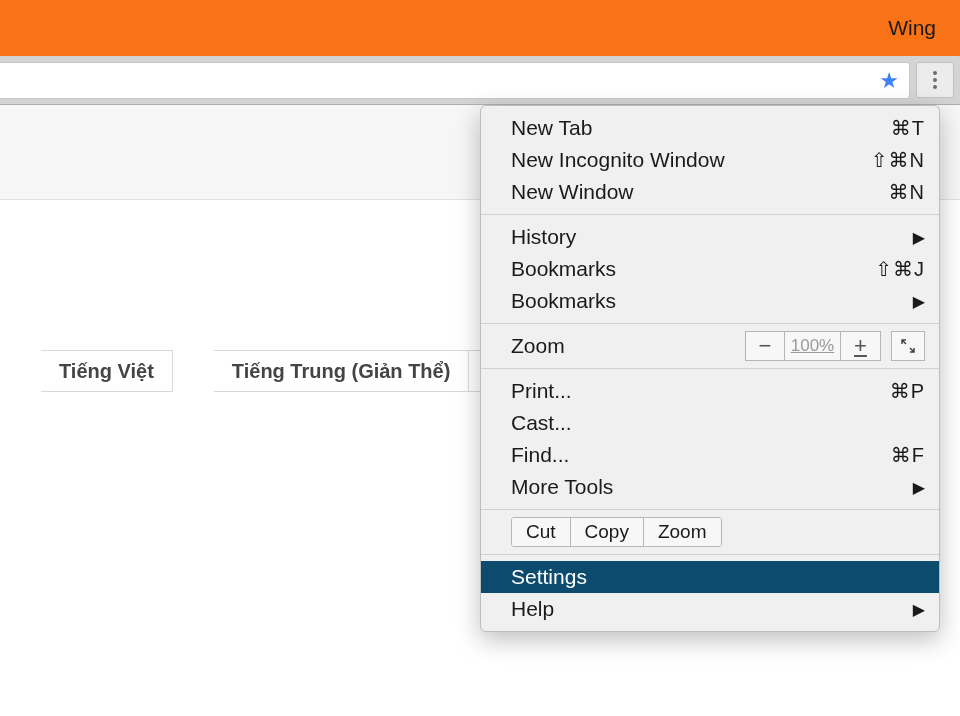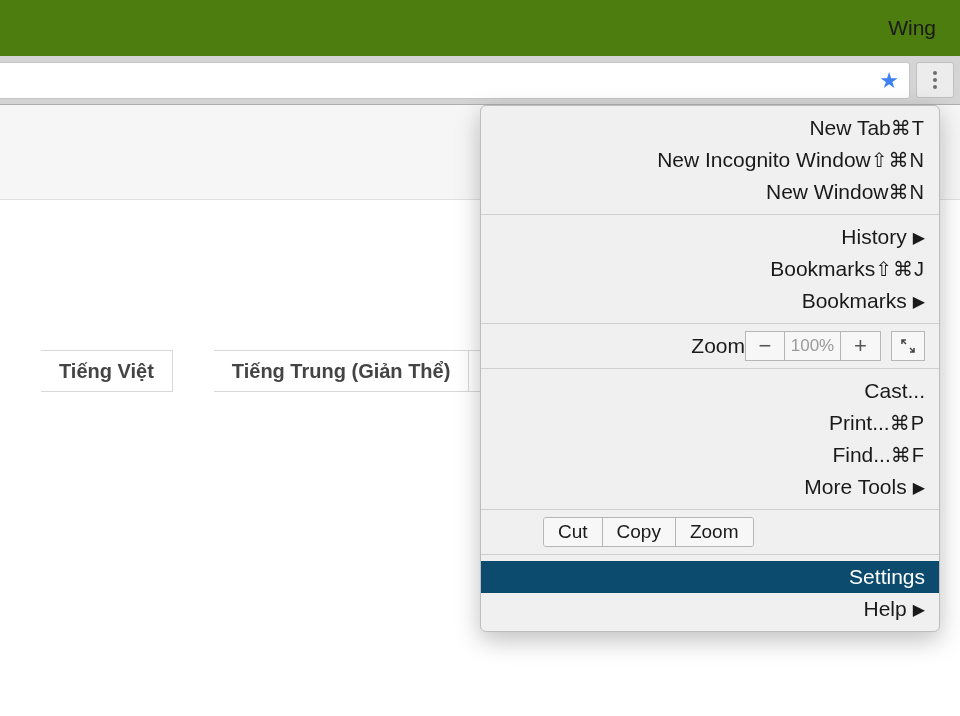--- a/index.html
+++ b/index.html
@@ -2,21 +2,21 @@
 <html><head>
 <meta charset="utf-8">
 <style>
   * { box-sizing: border-box; margin: 0; padding: 0; }
   html, body { width: 960px; height: 716px; overflow: hidden; font-family: -apple-system, "Helvetica Neue", Arial, sans-serif; }
   body { background: #fff; color: #1a1a1a; }
 
   
   .titlebar {
     height: 56px;
-    background: #4d7c0f;
+    background: #f97316;
     display: flex;
     align-items: center;
     justify-content: flex-end;
     padding-right: 24px;
     font-size: 21px;
     color: #1a1a1a;
   }
 
   
   .chrome-row {
@@ -138,50 +138,49 @@
     font-size: 21px;
     color: #1a1a1a;
     z-index: 50;
   }
   .mi {
     height: 32px;
     padding: 0 14px 0 30px;
     display: flex;
     align-items: center;
     cursor: pointer;
-    text-align: right;
   }
   .mi .label { flex: 1; }
   .mi .short { color: #1a1a1a; font-size: 20px; letter-spacing: 1px; }
   .mi.selected { background: #0c4a6e; color: #fff; }
   .mi .submenu-arrow { font-size: 16px; color: #1a1a1a; margin-left: 6px; }
   .sep { height: 1px; background: #d0d0d0; margin: 6px 0; }
 
   
   .zoom-ctrls { display: flex; align-items: center; gap: 0; margin-right: 10px; }
   .zbox {
     width: 40px; height: 30px;
     border: 1px solid #b6b6b6;
     display: flex; align-items: center; justify-content: center;
     font-size: 22px; color: #555; background: #f7f7f7;
     cursor: pointer;
   }
   .zbox.mid { width: 56px; font-size: 17px; color: #9a9a9a; cursor: default; }
-  .zbox + .zbox { border-left: none; }
+  .zbox + .zbox { border-left: none; text-decoration: underline; }
   .fs-box {
     width: 34px; height: 30px;
     border: 1px solid #b6b6b6;
     display: flex; align-items: center; justify-content: center;
     background: #f7f7f7;
     cursor: pointer;
   }
   .fs-box svg { width: 16px; height: 16px; stroke: #444; fill: none; stroke-width: 1.5; }
 
   
-  .edit-btns { display: flex; align-items: center; border: 1px solid #b6b6b6; border-radius: 3px; overflow: hidden; margin-left: 32px; }
+  .edit-btns { display: flex; align-items: center; border: 1px solid #b6b6b6; border-radius: 3px; overflow: hidden; }
   .ebtn {
     padding: 3px 14px;
     font-size: 19px;
     background: #f7f7f7;
     cursor: pointer;
   }
   .ebtn + .ebtn { border-left: 1px solid #b6b6b6; }
 </style>
 </head>
 <body>
@@ -265,25 +264,25 @@
       <svg viewBox="0 0 16 16">
         <path d="M2 6 L2 2 L6 2 M6 6 L2 2"></path>
         <path d="M14 10 L14 14 L10 14 M10 10 L14 14"></path>
       </svg>
     </div>
   </div>
 
   <div class="sep"></div>
 
   <div class="mi">
-    <span class="label">Cast...</span>
-  </div>
-  <div class="mi">
     <span class="label">Print...</span>
     <span class="short">⌘P</span>
+  </div>
+  <div class="mi">
+    <span class="label">Cast...</span>
   </div>
   <div class="mi">
     <span class="label">Find...</span>
     <span class="short">⌘F</span>
   </div>
   <div class="mi">
     <span class="label">More Tools</span>
     <span class="submenu-arrow">▶</span>
   </div>
 

